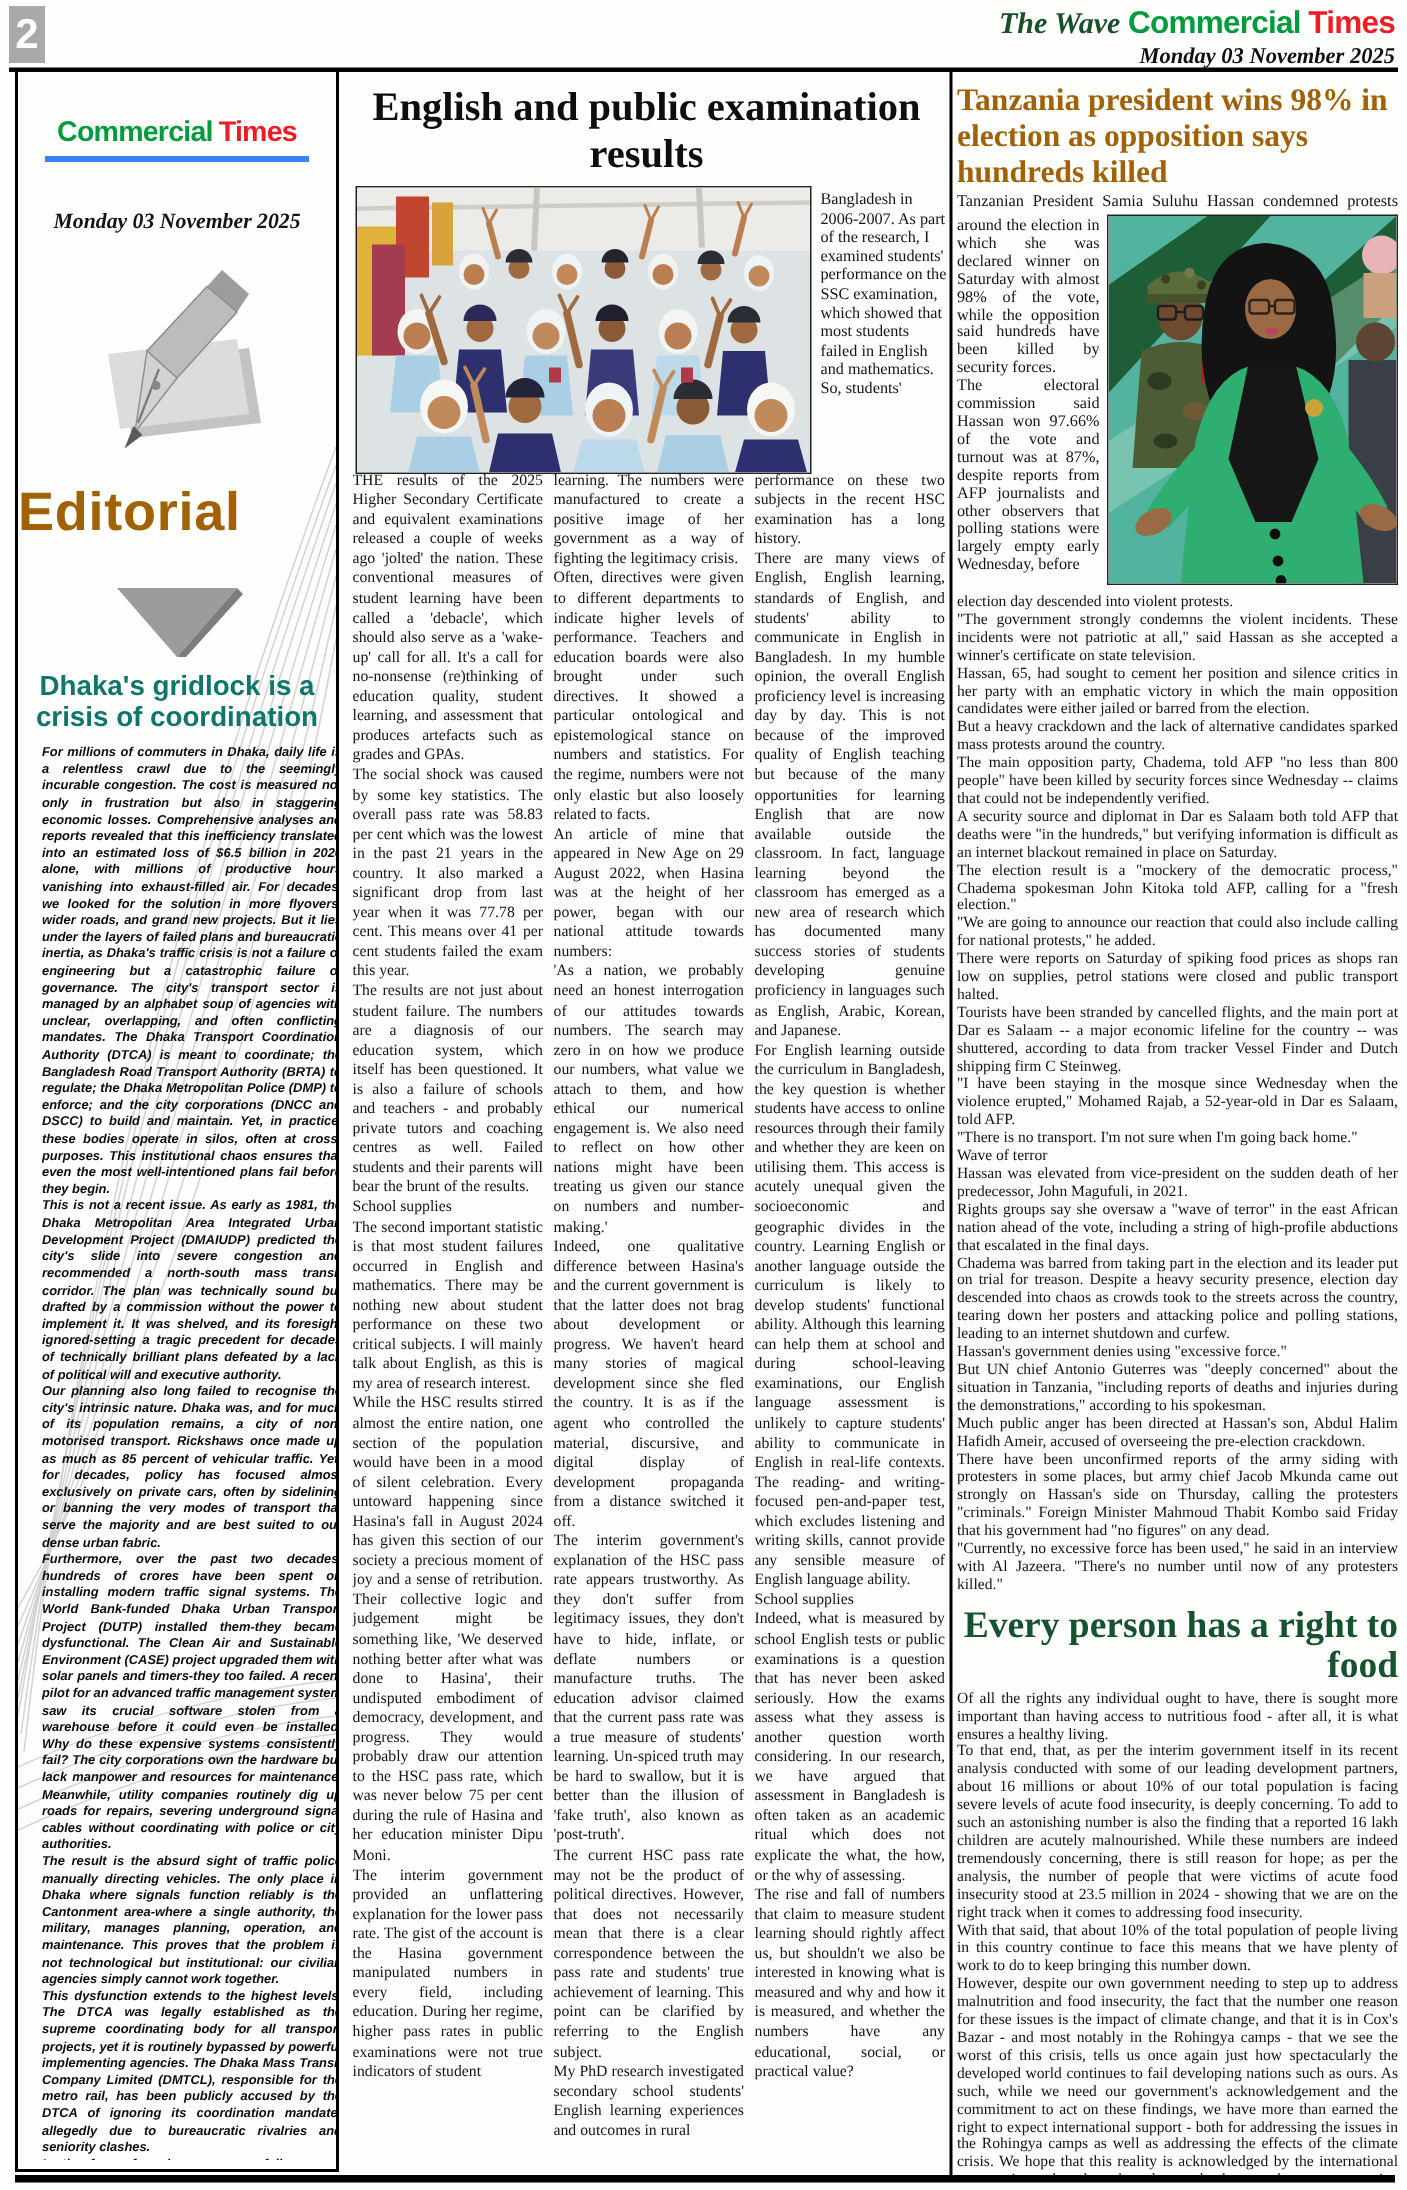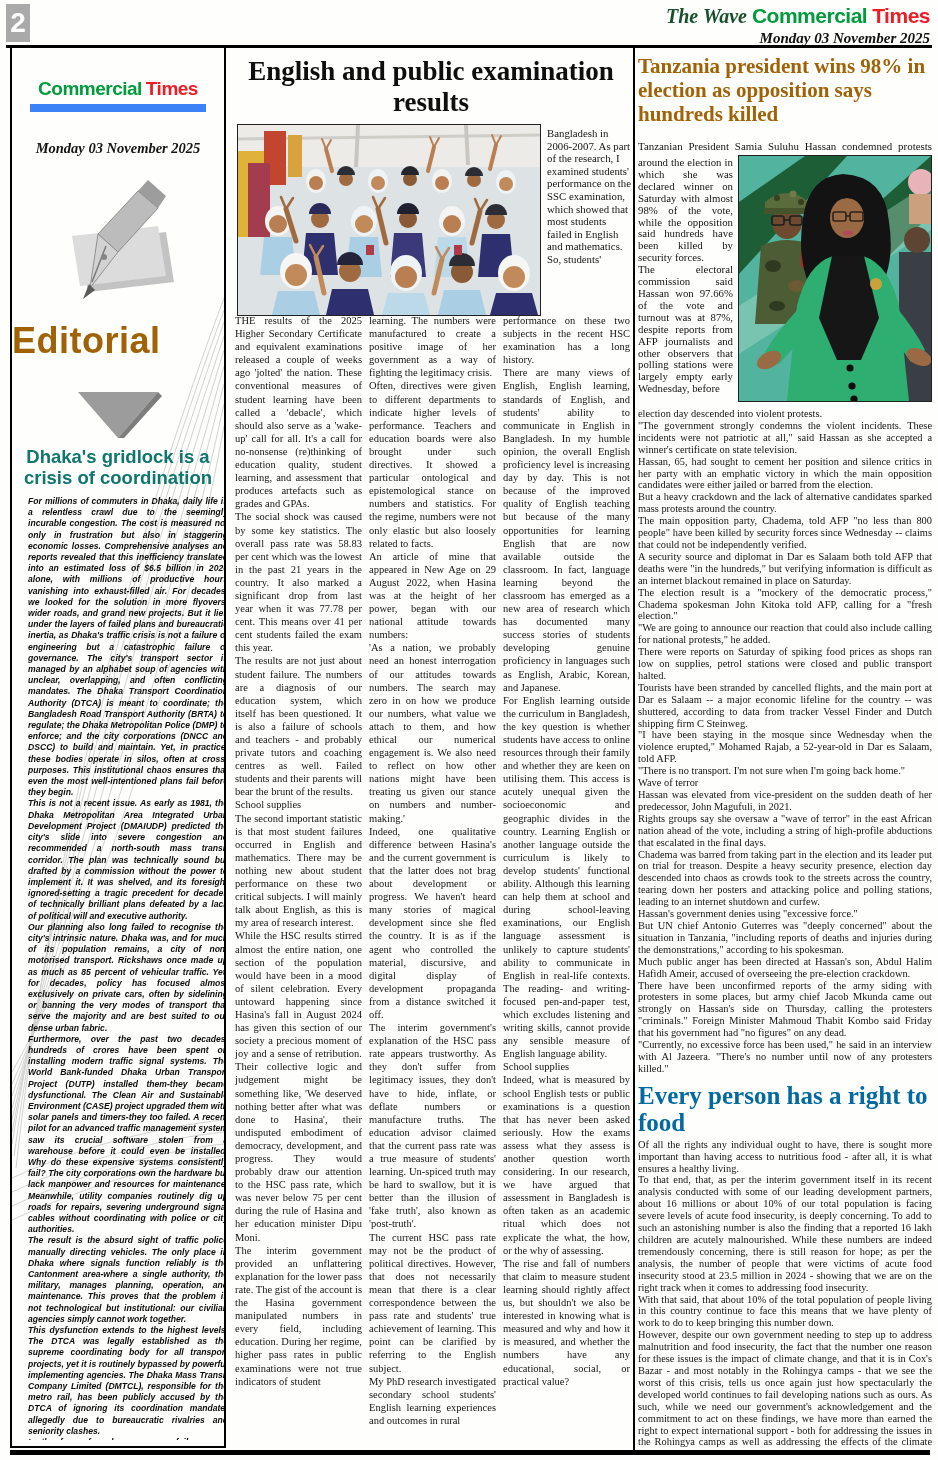--- a/index.html
+++ b/index.html
@@ -17,21 +17,21 @@
   .md-date{font:bold italic 15px "Liberation Serif",serif;color:#101010;margin-top:2px}
   .header-rule{position:absolute;left:6px;top:45px;width:926px;height:3px;background:#000}
   .bottom-rule{position:absolute;left:10px;top:1450px;width:920px;height:5px;background:#000;z-index:9}
   .vrule{position:absolute;left:633px;top:48px;width:2px;height:1402px;background:#000}
 
   
   .sidebar{position:absolute;left:10px;top:48px;width:212px;height:1398px;border:2px solid #000;
            border-top:none;overflow:hidden}
   .sb-swoosh{position:absolute;left:0;top:0;width:212px;height:1398px}
   .sb-logo{position:absolute;left:0;top:30px;width:100%;text-align:center}
-  .sb-logo-inner{display:inline-block;border-bottom:8px solid #3b82f6;padding:0 8px 4px;white-space:nowrap}
+  .sb-logo-inner{display:inline-block;border-bottom:4px solid #3b82f6;padding:0 8px 4px;white-space:nowrap}
   .sb-logo-green{font:bold 19px "Liberation Sans",sans-serif;color:#009b3c;letter-spacing:-.5px}
   .sb-logo-red{font:bold 19px "Liberation Sans",sans-serif;color:#ee1c25;letter-spacing:-.5px;margin-left:4px}
   .sb-date{position:absolute;left:0;top:92px;width:100%;text-align:center;
            font:bold italic 14.5px "Liberation Serif",serif}
   .sb-pen{position:absolute;left:48px;top:130px}
   .sb-editorial{position:absolute;left:0;top:272px;width:100%;text-align:left;
                 font:bold 36px "Liberation Sans",sans-serif;color:#a16207;letter-spacing:.5px}
   .sb-arrow{position:absolute;left:62px;top:342px}
   .sb-head{position:absolute;left:4px;top:398px;width:204px;text-align:center;
            font:bold 18.5px/21px "Liberation Sans",sans-serif;color:#0f766e}
@@ -43,28 +43,28 @@
   .ct-head{margin-top:4px;font:bold 27px/31px "Liberation Serif",serif;text-align:center;color:#0e0e0e}
   .ct-photo{position:absolute;left:6px;top:72px;width:302px;height:190px;border:1px solid #222;overflow:hidden}
   .ct-wrap{position:absolute;left:316px;top:75px;width:84px;height:188px;overflow:hidden;
            font:10.8px/12.6px "Liberation Serif",serif}
   .cols{position:absolute;left:4px;top:262px;display:flex;gap:7px}
   .col{width:127px;height:1132px;overflow:hidden;font:10.5px/13.1px "Liberation Serif",serif}
 
   
   .right{position:absolute;left:638px;top:52px;width:294px;height:1398px;overflow:hidden}
   .rt-head{margin-top:2px;font:bold 21px/24px "Liberation Serif",serif;text-align:left;color:#a16207}
-  .rt-lead{margin-top:14px;font:10.9px/13px "Liberation Serif",serif;text-align:justify;
+  .rt-lead{margin-top:2px;font:10.9px/13px "Liberation Serif",serif;text-align:justify;
            -moz-text-align-last:justify;text-align-last:justify;white-space:nowrap;overflow:hidden}
   .rt-row{position:relative;height:250px;margin-top:2px}
   .rt-side{position:absolute;left:0;top:2px;width:95px;height:246px;overflow:hidden;
            font:10.8px/11.9px "Liberation Serif",serif}
   .rt-photo{position:absolute;left:100px;top:0;width:192px;height:245px;border:1px solid #222;overflow:hidden}
   .rt-body{margin-top:3px;font:10.4px/11.9px "Liberation Serif",serif}
-  .food-head{margin:7px 0 3px;font:bold 25px/27px "Liberation Serif",serif;text-align:left;color:#0369a1}
+  .food-head{margin:7px 0 3px;font:bold 25px/27px "Liberation Serif",serif;text-align:right;color:#14532d}
   .food-body{font:10.4px/11.9px "Liberation Serif",serif}
 </style>
 </head>
 <body>
 
 <div class="page">
 
   <div class="pageno">2</div>
   <div class="masthead">
     <div>

